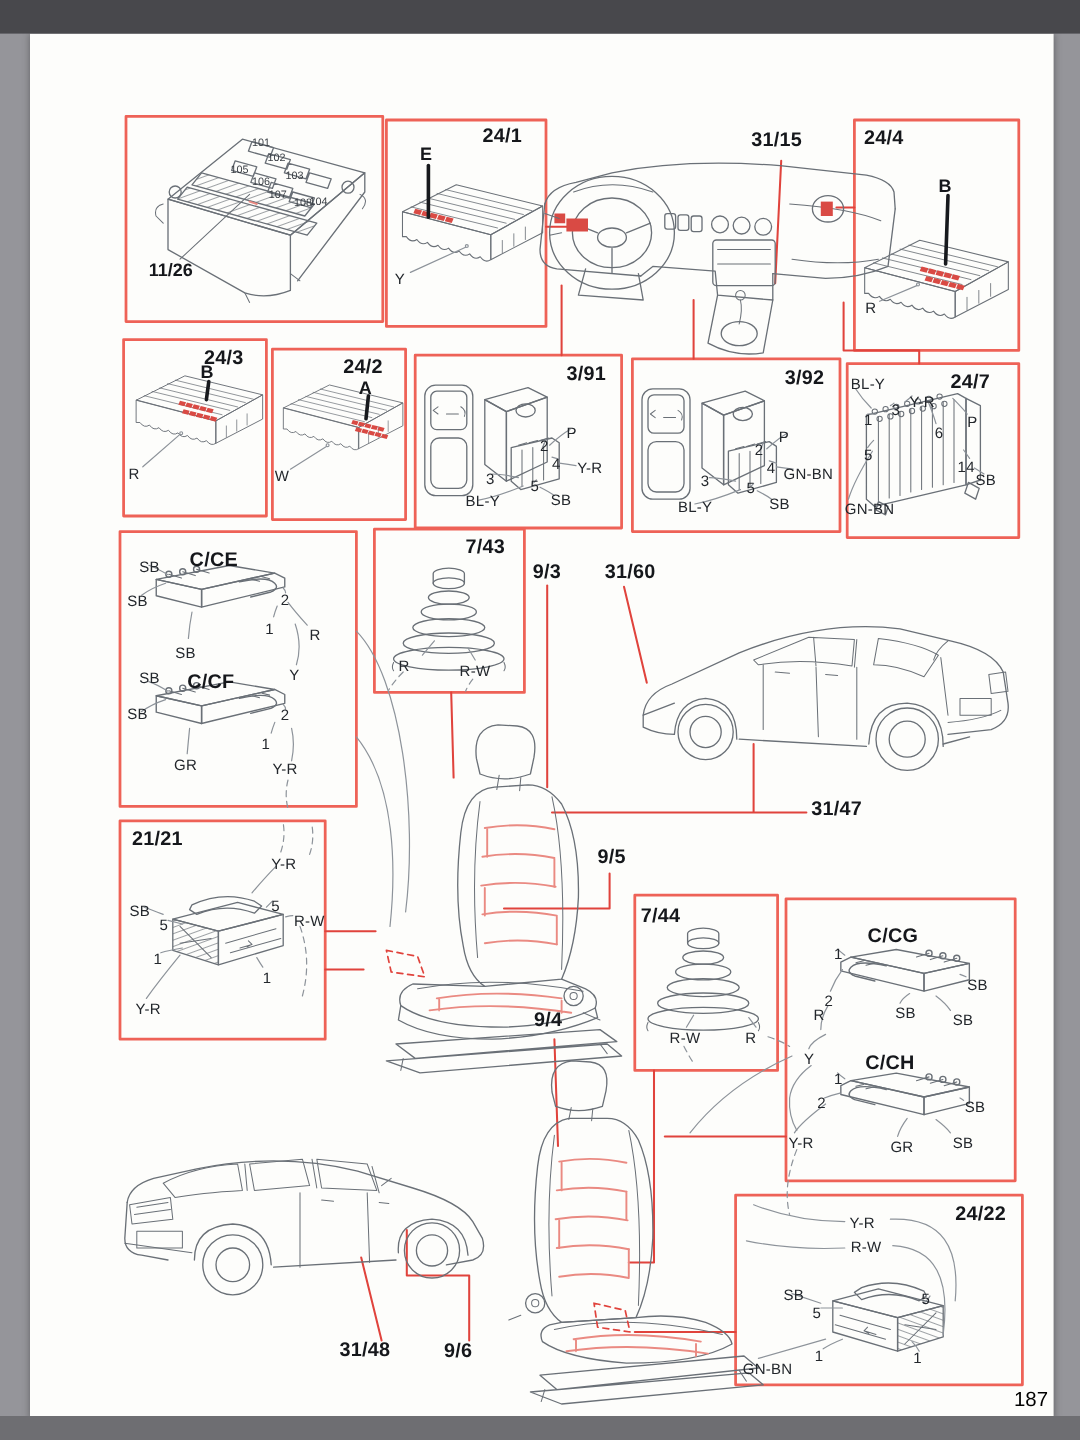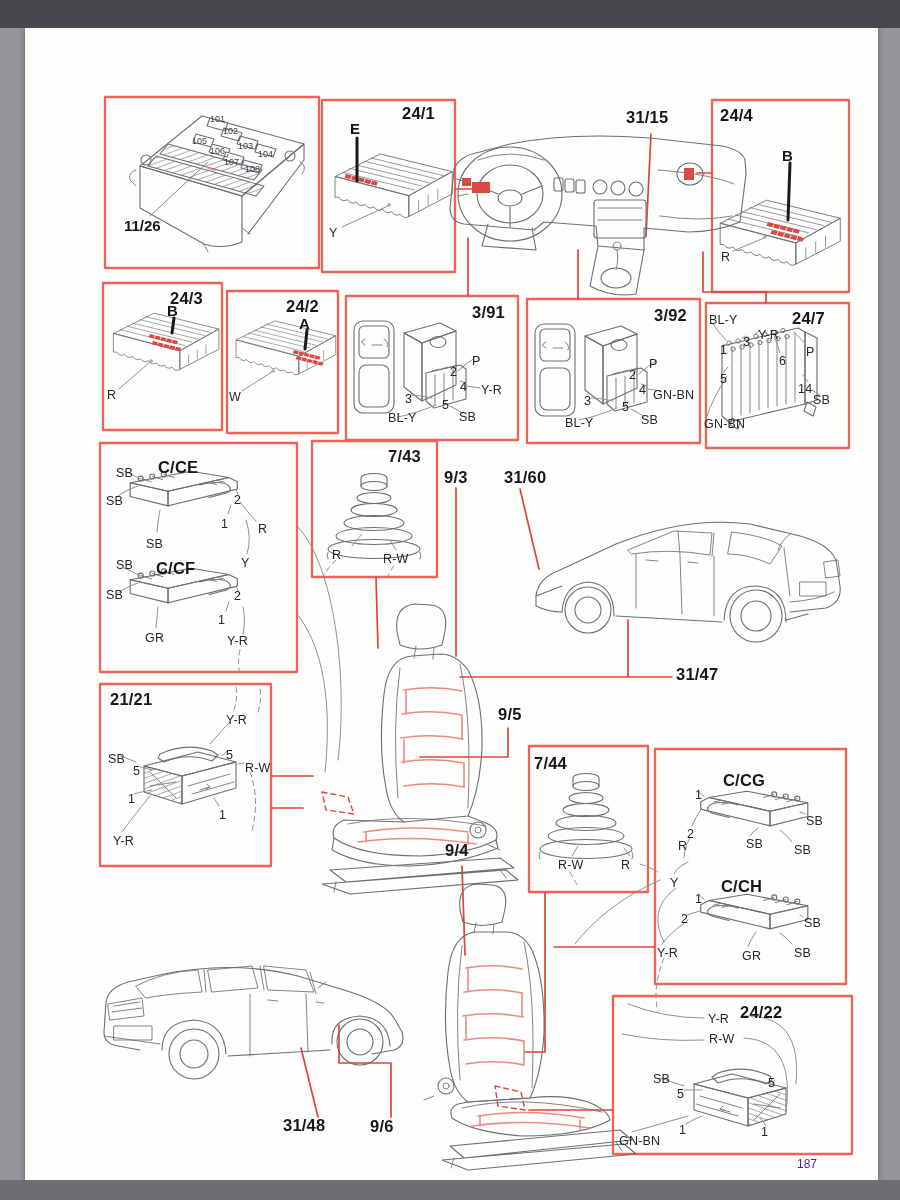--- a/index.html
+++ b/index.html
@@ -8,21 +8,21 @@
   .bar{position:absolute;left:0;width:900px;background:#48484c;}
   .bar.top{top:0;height:28px;}
   .bar.bottom{top:1183px;height:17px;}
   svg.art{position:absolute;left:0;top:0;}
   .labels{position:absolute;left:0;top:0;width:900px;height:1200px;}
   .labels span{position:absolute;white-space:nowrap;}
   .t{font-size:12.5px;color:#23272c;letter-spacing:.2px;}
   .tb{font-size:16.5px;font-weight:bold;color:#15171b;letter-spacing:.2px;}
   .tm{font-size:15px;font-weight:bold;color:#15171b;}
   .tr{font-size:9px;color:#3a3f45;}
-  .pg{font-size:12px;color:#4c1d95;}
+  .pg{font-size:17px;color:#000000;margin-left:48px;}
   
   .art path,.art ellipse,.art circle,.art rect,.art line{fill:none;stroke:#6a7077;stroke-width:1.1;stroke-linecap:round;stroke-linejoin:round;}
   .art .thin{stroke-width:.85;}
   .art .ldr{stroke:#8d939a;stroke-width:1;}
   .art .gdash{stroke:#8d939a;stroke-width:1;stroke-dasharray:5 4;}
   .art .box{stroke:#ee6257;stroke-width:2.3;}
   .art .red{stroke:#e0433c;stroke-width:1.7;}
   .art .rdash{stroke:#e0433c;stroke-width:1.4;stroke-dasharray:5 4;}
   .art .redf{fill:#d94a44;stroke:none;}
   .art .hl{stroke:#ea8a82;stroke-width:1.6;}
@@ -365,21 +365,21 @@
   </svg>
 
   <div class="labels">
 
     <span class="tr" style="left:210px;top:114px">101</span>
     <span class="tr" style="left:223px;top:126px">102</span>
     <span class="tr" style="left:192px;top:136px">105</span>
     <span class="tr" style="left:210px;top:146px">106</span>
     <span class="tr" style="left:238px;top:141px">103</span>
     <span class="tr" style="left:224px;top:157px">107</span>
-    <span class="tr" style="left:258px;top:149px">104</span>
+    <span class="tr" style="left:258px;top:163px">104</span>
     <span class="tr" style="left:245px;top:164px">108</span>
     <span class="tm" style="left:124px;top:217px">11/26</span>
 
     <span class="tb" style="left:402px;top:104px">24/1</span>
     <span class="tm" style="left:350px;top:120px">E</span>
     <span class="t" style="left:329px;top:226px">Y</span>
 
     <span class="tb" style="left:626px;top:108px">31/15</span>
 
     <span class="tb" style="left:720px;top:106px">24/4</span>
@@ -480,21 +480,21 @@
     <span class="t" style="left:681px;top:912px">2</span>
     <span class="t" style="left:657px;top:946px">Y-R</span>
     <span class="t" style="left:742px;top:949px">GR</span>
     <span class="t" style="left:804px;top:916px">SB</span>
     <span class="t" style="left:794px;top:946px">SB</span>
 
     <span class="tb" style="left:445px;top:841px">9/4</span>
     <span class="tb" style="left:283px;top:1116px">31/48</span>
     <span class="tb" style="left:370px;top:1117px">9/6</span>
 
-    <span class="tb" style="left:740px;top:1003px">24/22</span>
+    <span class="tb" style="left:796px;top:1003px">24/22</span>
     <span class="t" style="left:708px;top:1012px">Y-R</span>
     <span class="t" style="left:709px;top:1032px">R-W</span>
     <span class="t" style="left:653px;top:1072px">SB</span>
     <span class="t" style="left:677px;top:1087px">5</span>
     <span class="t" style="left:768px;top:1076px">5</span>
     <span class="t" style="left:679px;top:1123px">1</span>
     <span class="t" style="left:761px;top:1125px">1</span>
     <span class="t" style="left:619px;top:1134px">GN-BN</span>
 
     <span class="pg" style="left:797px;top:1157px">187</span>

